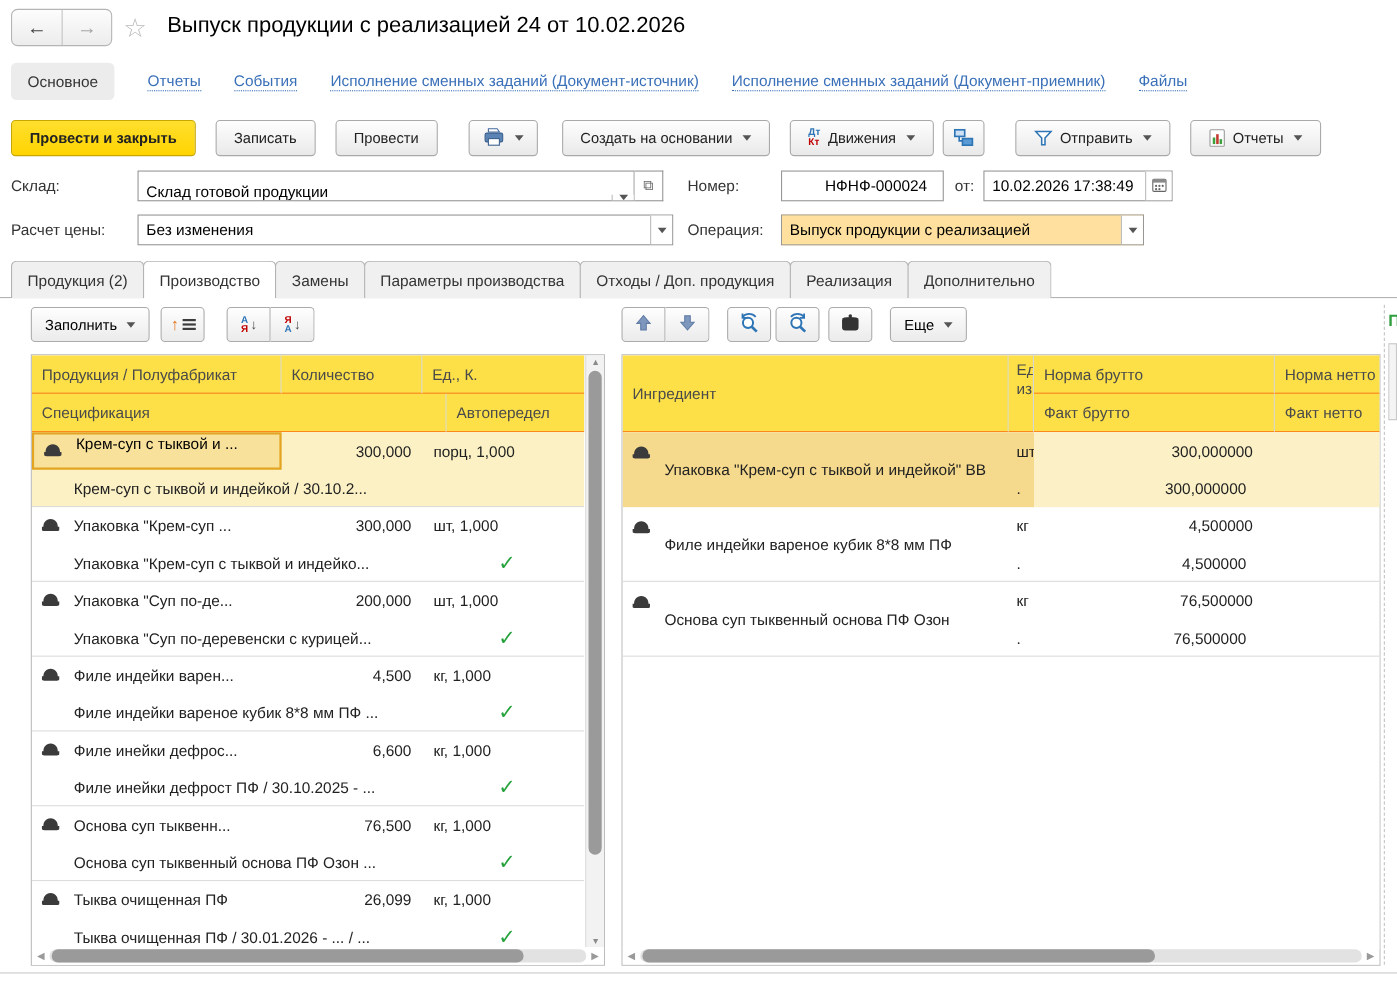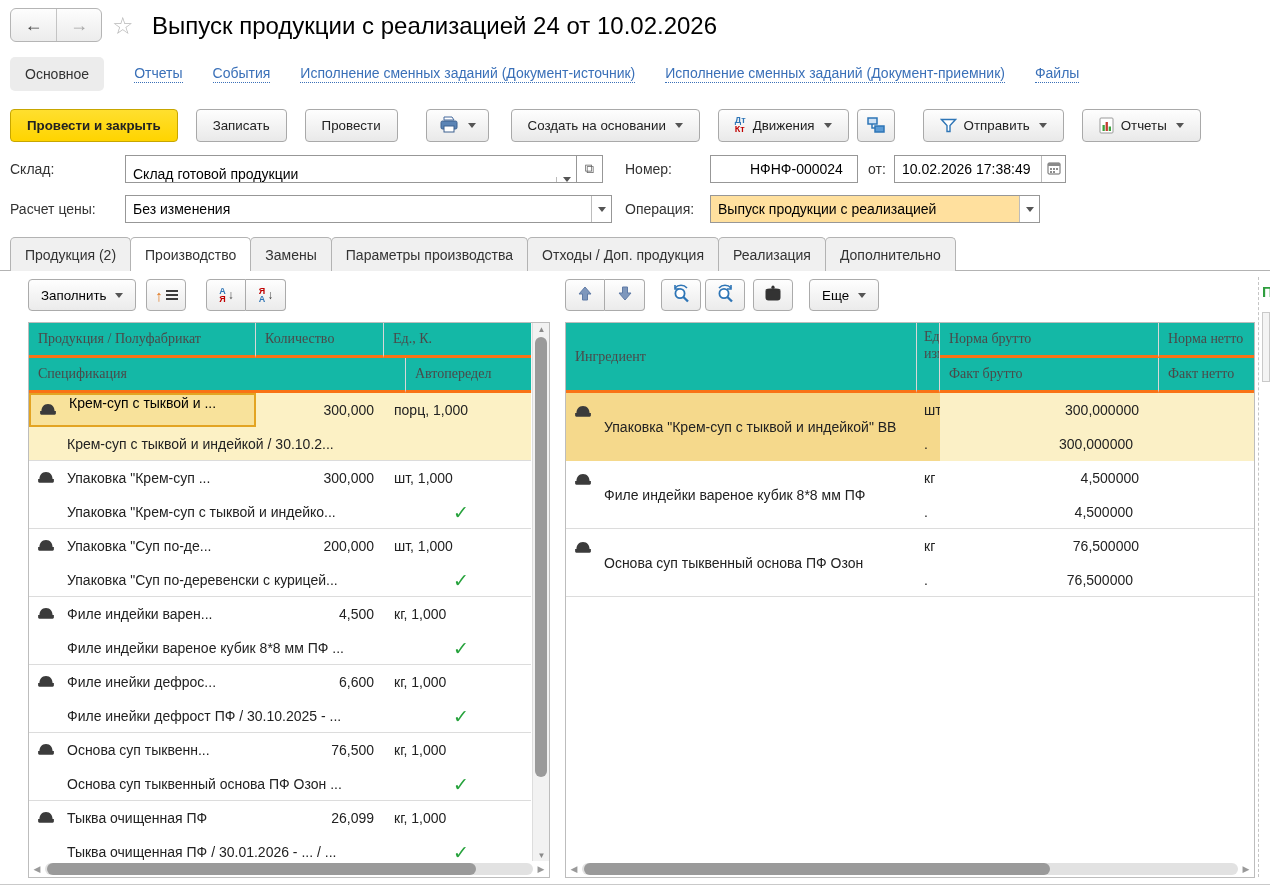--- a/index.html
+++ b/index.html
@@ -6,21 +6,21 @@
   html,body { background:#fff; }
   body { font-family:"Liberation Sans","DejaVu Sans",sans-serif; font-size:14px; color:#000; }
   #app { position:relative; width:1270px; height:895px; background:#fff; overflow:hidden; }
 
   
   .navgroup { position:absolute; left:10px; top:8px; display:flex; border:1px solid #b5b5b5; border-radius:6px; overflow:hidden; background:linear-gradient(#fdfdfd,#ececec); height:34px; }
   .navbtn { width:45px; display:flex; align-items:center; justify-content:center; font-size:18px; cursor:pointer; }
   .navbtn + .navbtn { border-left:1px solid #c4c4c4; }
   .nav-back { color:#444; } .nav-fwd { color:#a6a6a6; }
   .star { position:absolute; left:112px; top:12px; font-size:24px; color:#b9b9b9; }
-  .doc-title { position:absolute; left:152px; top:12px; font-size:24px; color:#000; white-space:nowrap; }
+  .doc-title { position:absolute; left:152px; top:12px; font-size:20px; color:#000; white-space:nowrap; }
 
   
   .sections { position:absolute; left:10px; top:57px; display:flex; align-items:center; gap:30px; white-space:nowrap; }
   .section-active { background:#ececec; border-radius:5px; padding:9px 15px; color:#333; }
   .section-link { color:#3a70b8; text-decoration:none; border-bottom:1px dotted #3a70b8; padding-bottom:1px; cursor:pointer; }
 
   
   .cmdbar { position:absolute; left:10px; top:108px; display:flex; align-items:center; height:34px; }
   .btn { display:inline-flex; align-items:center; justify-content:center; height:33px; padding:0 16px; background:linear-gradient(#fefefe,#e9e9e9); border:1px solid #a9a9a9; border-radius:4px; cursor:pointer; white-space:nowrap; color:#222; }
   .btn-yellow { background:linear-gradient(#ffdf2e,#ffd400); border-color:#c7a600; font-weight:bold; }
@@ -69,21 +69,21 @@
   .search-wrap { display:flex; align-items:stretch; height:29px; margin-left:38px; }
   .search-input { width:318px; height:29px; border:1px solid #9a9a9a; padding:0 8px; font-size:14px; font-family:inherit; color:#333; }
   .search-input::placeholder { color:#b5b5b5; }
   .search-clear { width:26px; border:1px solid #9a9a9a; border-left:none; background:#fff; display:flex; align-items:center; justify-content:center; color:#666; cursor:pointer; }
 
   
   .tbl { position:absolute; left:0; top:45px; border:1px solid #bdbdbd; background:#fff; overflow:hidden; }
   .ltbl { width:522px; height:556px; }
   .rtbl { width:690px; height:556px; }
   .thead { position:relative; background:#f4f4f4; color:#4a4a4a; }
-  .hcell { position:absolute; display:flex; align-items:center; padding:0 9px; border-right:1px solid #d7d7d7; border-bottom:3px solid #f97316; background:#14b8a6; overflow:hidden; white-space:nowrap;font-family:Liberation Serif, serif; }
+  .hcell { position:absolute; display:flex; align-items:center; padding:0 9px; border-right:1px solid #d7d7d7; border-bottom:1px solid #f97316; background:#fde047; overflow:hidden; white-space:nowrap; }
   .tbody { position:relative; background:#fff; }
 
   .lrow { position:relative; height:68px; border-bottom:1px solid #dcdcdc; }
   .lr-name { position:absolute; left:38px; top:0; width:186px; height:34px; display:flex; align-items:center; white-space:nowrap; overflow:hidden; color:#222; }
   .lr-qty  { position:absolute; left:227px; top:0; width:128px; height:34px; display:flex; align-items:center; justify-content:flex-end; padding-right:10px; color:#222; }
   .lr-unit { position:absolute; left:355px; top:0; width:147px; height:34px; display:flex; align-items:center; padding-left:10px; color:#222; }
   .lr-spec { position:absolute; left:38px; top:34px; width:330px; height:34px; display:flex; align-items:center; white-space:nowrap; overflow:hidden; color:#222; }
   .lr-check { position:absolute; left:377px; top:34px; width:110px; height:34px; display:flex; align-items:center; justify-content:center; color:#26a23c; font-size:19px; font-weight:bold; }
   .prod-icon { position:absolute; left:8px; top:10px; line-height:0; }
   .row-selected { background:#fcf1c5; }

